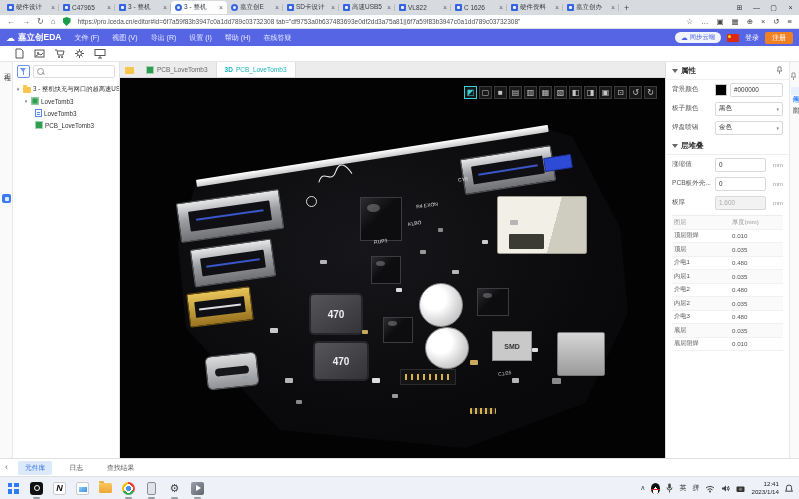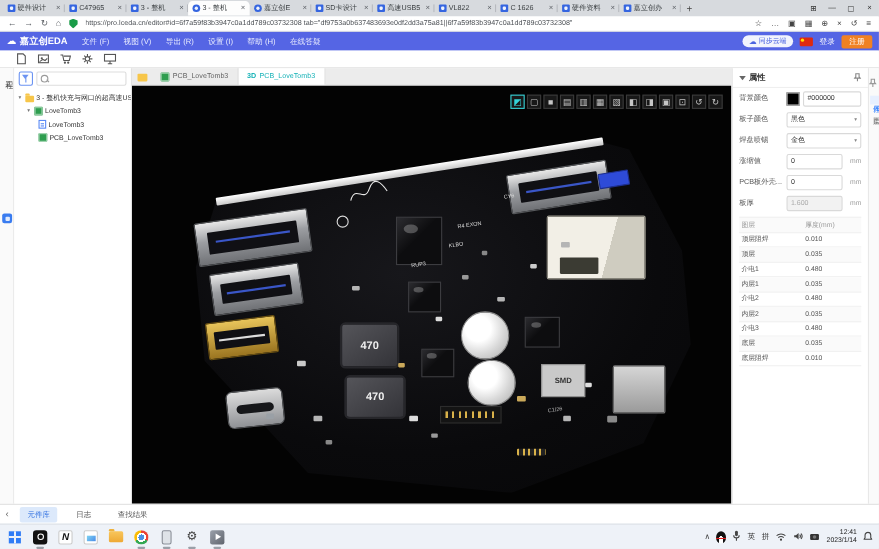--- a/index.html
+++ b/index.html
@@ -468,20 +468,24 @@
           <span class="car">▾</span>
         </span>
     </div>
     <div class="rp-row">
       <span class="rp-label">焊盘喷锡</span>
       <span class="rp-select">
           <span>金色</span>
           <span class="car">▾</span>
         </span>
     </div>
+    <div class="rp-h">
+      <span class="tri"></span>
+      <span>层堆叠</span>
+    </div>
     <div class="rp-row">
       <span class="rp-label">涨缩值</span>
       <span class="rp-input">0</span>
       <span class="unit">mm</span>
     </div>
     <div class="rp-row">
       <span class="rp-label">PCB板外壳...</span>
       <span class="rp-input">0</span>
       <span class="unit">mm</span>
     </div>

